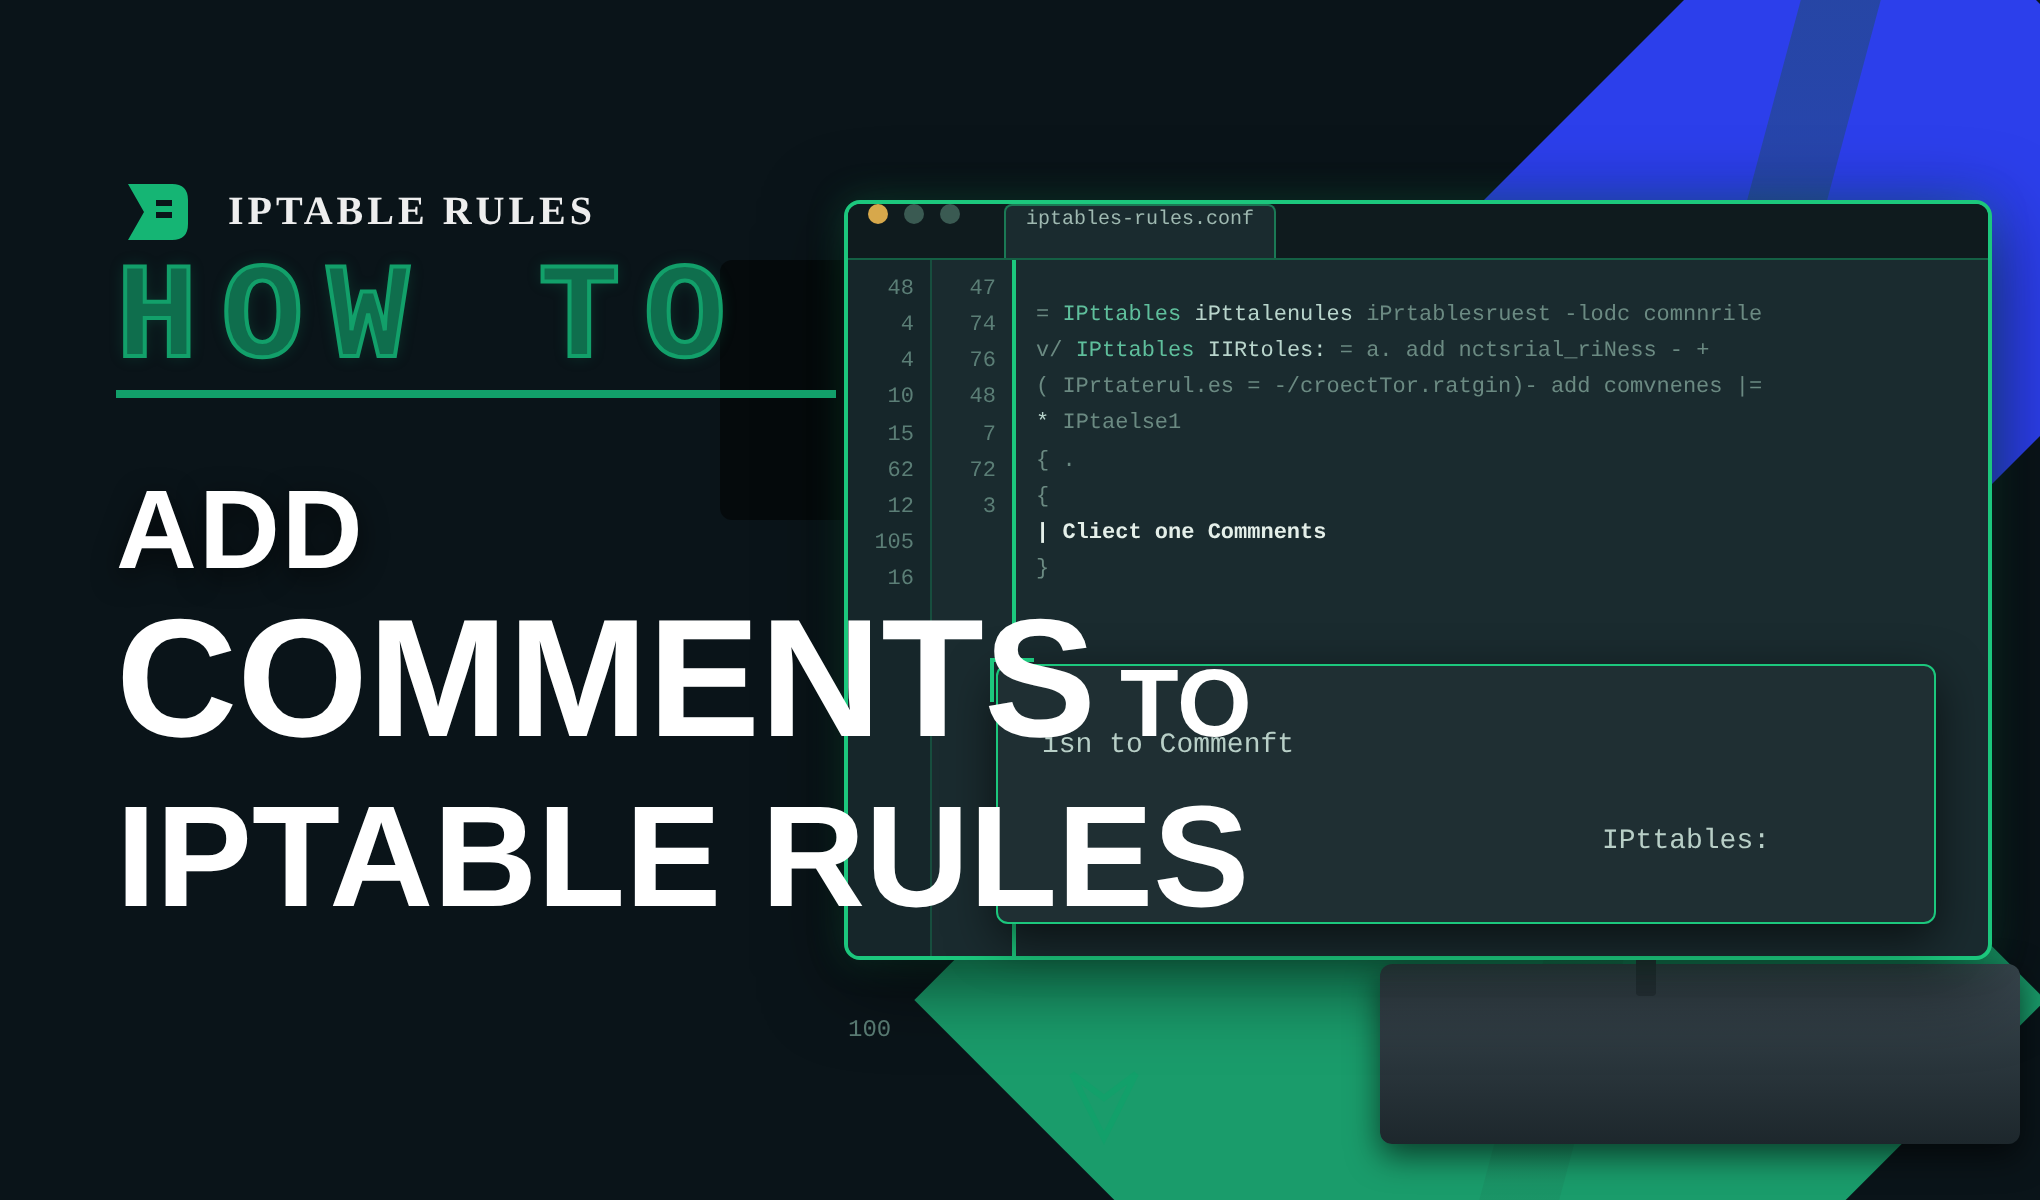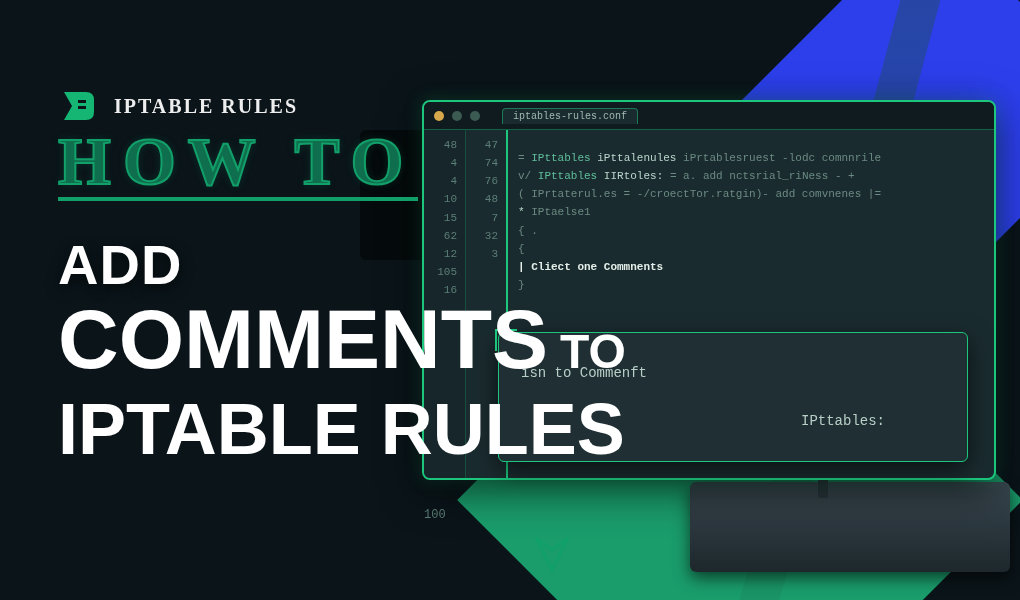--- a/index.html
+++ b/index.html
@@ -78,21 +78,21 @@
   letter-spacing: 2px;
   color: #eee;
   text-transform: uppercase;
 }
 
 
 .howto {
   position: absolute;
   top: 122px;
   left: 58px;
-  font-family: Liberation Serif, serif;
+  font-family: Liberation Mono, monospace;
   font-size: 68px;
   font-weight: 900;
   letter-spacing: 12px;
   color: #0f6e4d;
   -webkit-text-stroke: 2px #12a06a;
   z-index: 10;
   text-shadow: 0 0 8px rgba(18,160,106,.25);
 }
 .howto .underline {
   display: block;
@@ -149,21 +149,20 @@
   box-shadow: 0 10px 40px rgba(0,0,0,.6), 0 0 18px rgba(28,199,125,.25);
   z-index: 5;
   overflow: hidden;
   font-family: "Courier New", monospace;
 }
 .term-chrome {
   height: 28px;
   background: #0f1b1e;
   border-bottom: 1px solid rgba(28,199,125,.4);
   display: flex;
-  align-items: center;
   padding: 0 10px;
   gap: 8px;
 }
 .dot { width: 10px; height: 10px; border-radius: 50%; }
 .dot.y { background: #d7a84b; }
 .dot.g1 { background: #3a5a52; }
 .dot.g2 { background: #3a5a52; }
 .term-tab {
   margin-left: 14px;
   background: #1a2b2f;
@@ -341,21 +340,21 @@
       </div>
     <div class="gutter2" id="gutter2">
         <div></div>
         <div>47</div>
         <div></div>
         <div>74</div>
         <div>76</div>
         <div>48</div>
         <div>7</div>
         <div></div>
-        <div>32</div>
+        <div>72</div>
         <div>3</div>
         <div> </div>
       </div>
     <div class="code" id="codearea">
         <div><span class="cm">= </span><span class="kw">IPttables</span> <span class="br">iPttalenules</span> <span class="cm">iPrtablesruest</span> <span class="cm">-lodc comnnrile</span></div>
         <div><span class="cm">v/ </span><span class="kw">IPttables</span> <span class="br">IIRtoles:</span> <span class="cm">= a. add nctsrial_riNess - +</span> </div>
         <div><span class="cm">( IPrtaterul.es = -/croectTor.ratgin)- add comvnenes |=</span> </div>
         <div><span class="br">*</span> <span class="cm">IPtaelse1</span> </div>
         <div><span class="cm">{ .</span> </div>
         <div><span class="cm">  {</span> </div>

